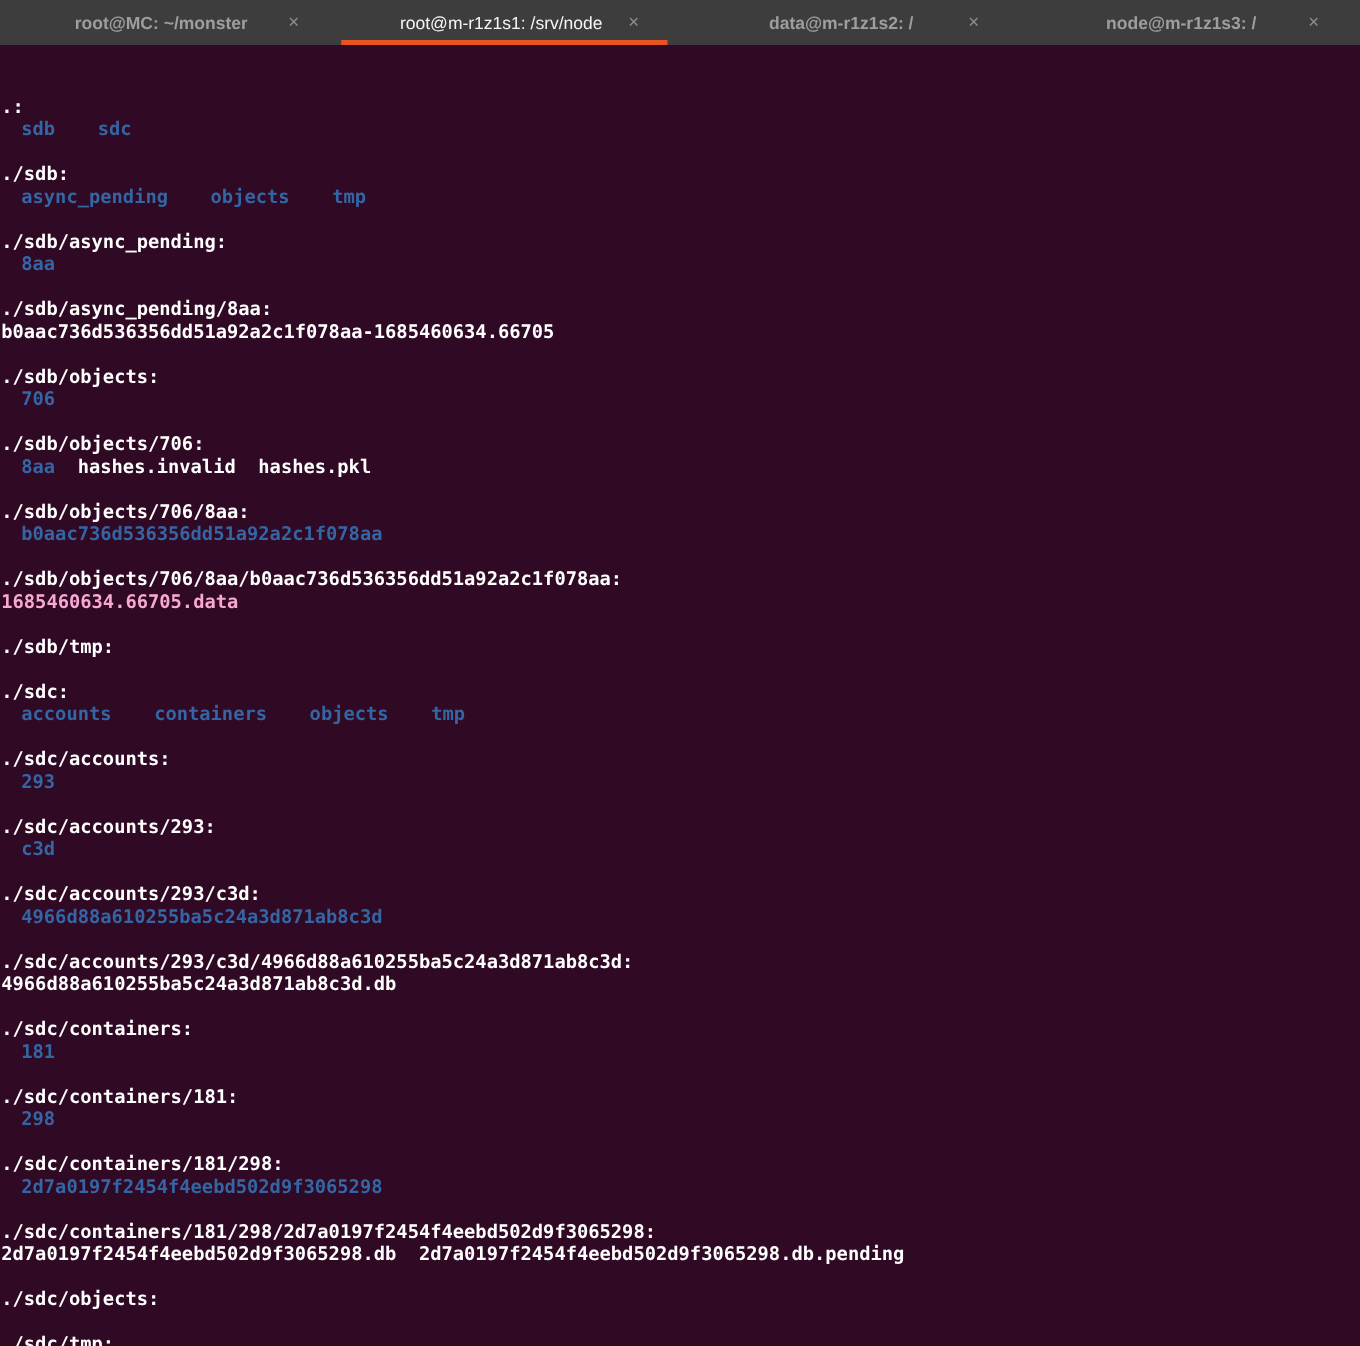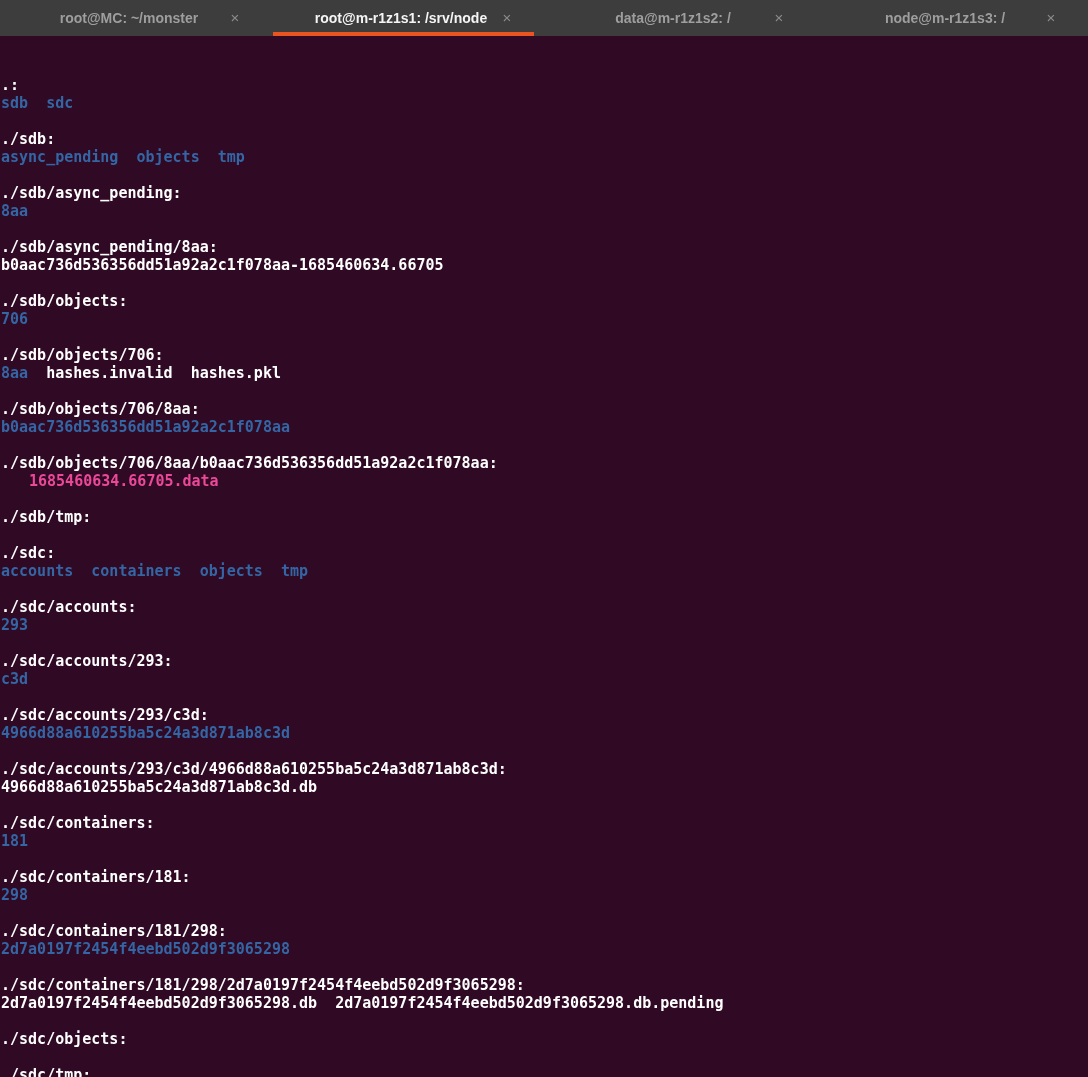--- a/index.html
+++ b/index.html
@@ -32,21 +32,21 @@
   }
   .tab .tab-label {
     max-width: 200px;
     white-space: nowrap;
     overflow: hidden;
     margin-right: 14px;
     text-align: center;
   }
   .tab.active .tab-label {
     color: #f5f5f5;
-    font-weight: 700;
+    font-weight: 400;
   }
   .tab.active::after {
     content: "";
     position: absolute;
     left: 1px;
     right: 10px;
     bottom: 0;
     height: 4px;
     background: #e95420;
   }
@@ -77,22 +77,22 @@
     line-height: 18px;
     white-space: pre;
     overflow: hidden;
   }
   .tline {
     height: 18px;
     font-weight: bold;
     color: #ffffff;
   }
   .seg-p { color: #ffffff; }
-  .seg-d { color: #3465a4; }
-  .seg-e { color: #ec4899; margin-left: 28px; }
+  .seg-d { color: #3465a4; margin-left: 16px; }
+  .seg-e { color: #f9a8d4; }
 </style>
 </head>
 <body>
 
 <div class="tabbar" id="tabbar">
     <div class="tab">
       <span class="tab-label">root@MC: ~/monster</span>
       <span class="close">×</span>
     </div>
     <div class="tab active">

